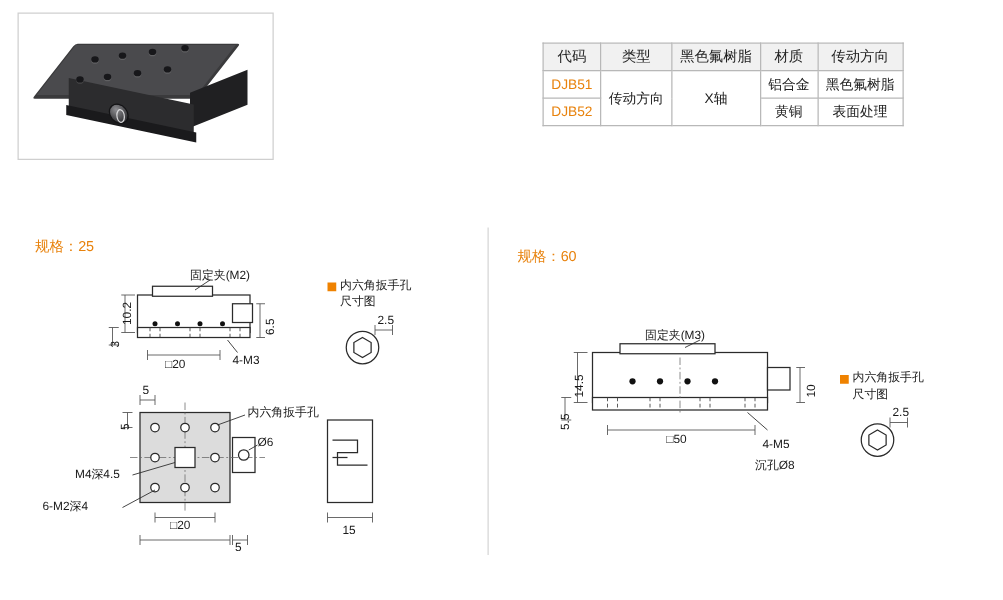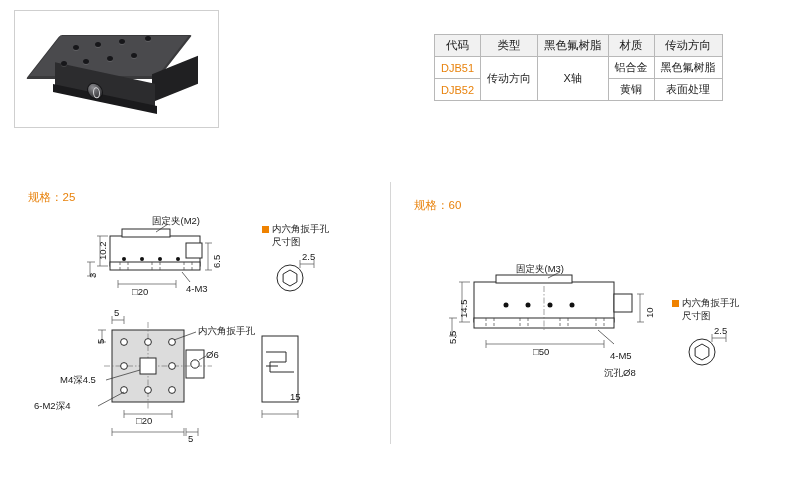--- a/index.html
+++ b/index.html
@@ -304,21 +304,21 @@
 
 <div class="lbl" style="left:114px; top:308px;">5</div>
 <div class="lbl rot" style="left:96px; top:344px;">5</div>
 <div class="lbl" style="left:198px; top:326px;">内六角扳手孔</div>
 <div class="lbl" style="left:206px; top:350px;">Ø6</div>
 <div class="lbl" style="left:60px; top:375px;">M4深4.5</div>
 <div class="lbl" style="left:34px; top:401px;">6-M2深4</div>
 <div class="lbl" style="left:136px; top:416px;">□20</div>
 <div class="lbl" style="left:136px; top:458px;margin-top:24px;">□25</div>
 <div class="lbl" style="left:188px; top:434px;">5</div>
-<div class="lbl" style="left:274px; top:392px;margin-left:16px;">15</div>
+<div class="lbl" style="left:274px; top:420px;">15</div>
 
 <svg width="802" height="480">
   <g>
     <rect class="fillwhite" x="474" y="282" width="140" height="40"></rect>
     <rect class="fillwhite" x="496" y="275" width="76" height="8"></rect>
     <rect class="fillwhite" x="614" y="294" width="18" height="18"></rect>
     <rect class="fillwhite" x="474" y="318" width="140" height="10"></rect>
 
     <line class="dash" x1="486" y1="318" x2="486" y2="328"></line>
     <line class="dash" x1="494" y1="318" x2="494" y2="328"></line>

